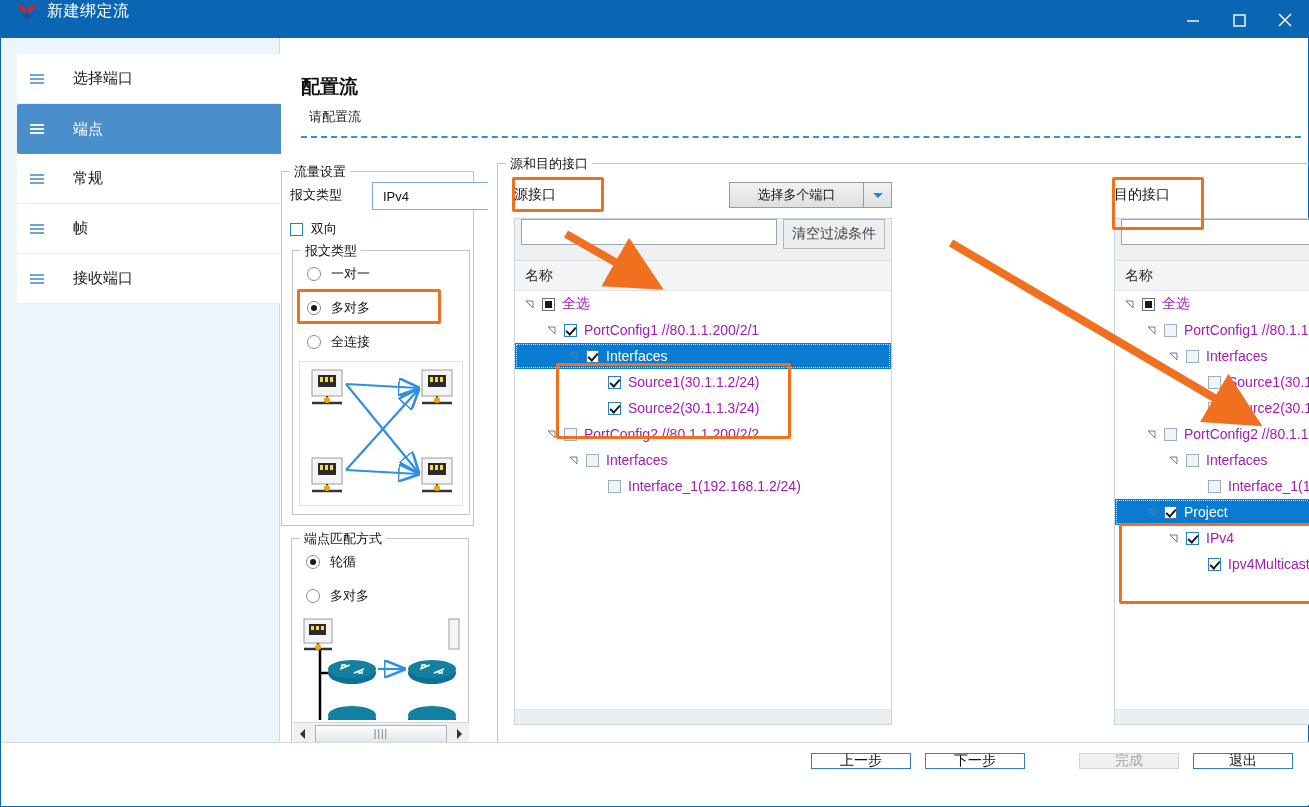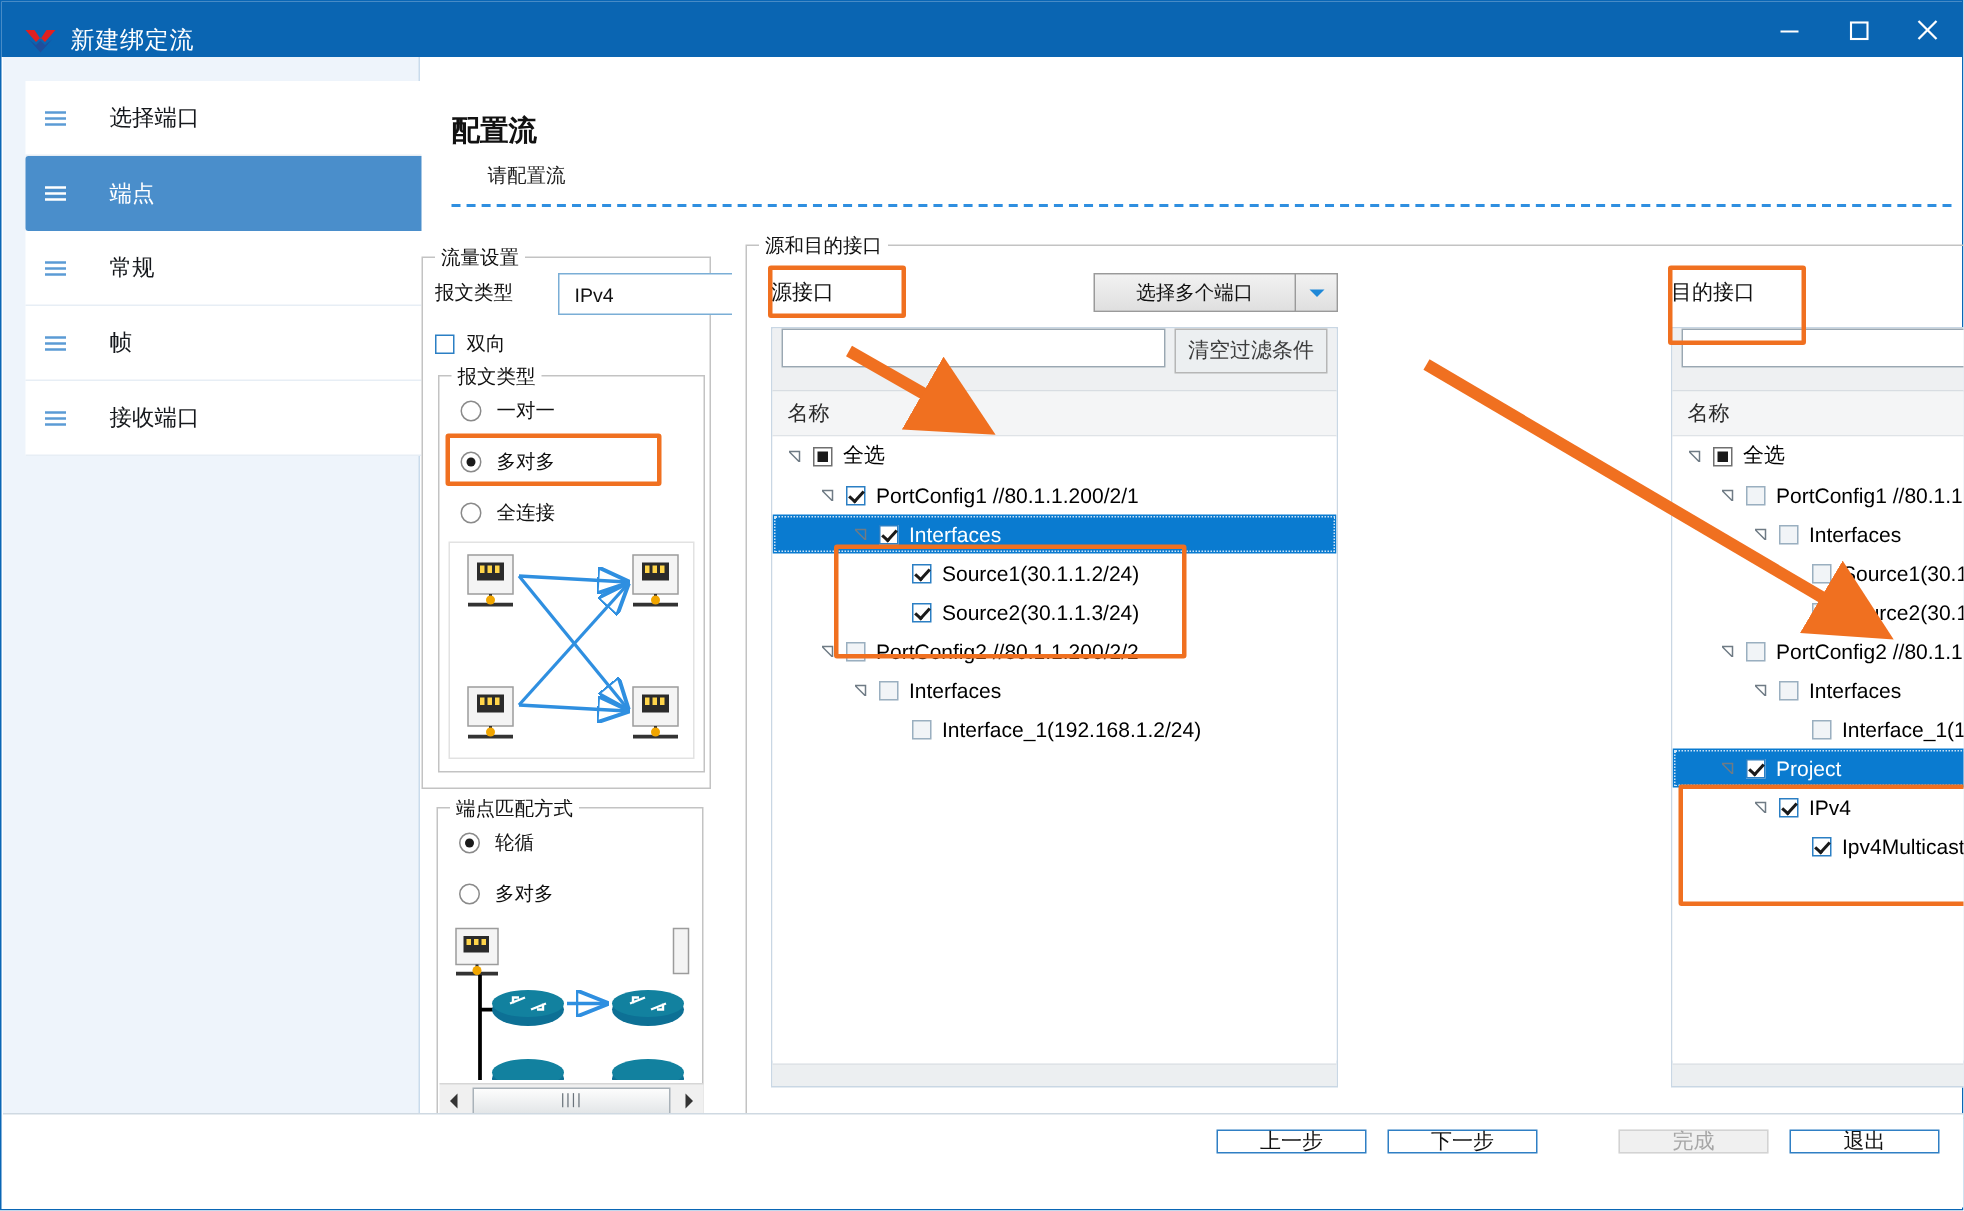--- a/index.html
+++ b/index.html
@@ -14,21 +14,21 @@
     position: relative;
     width: 1309px; height: 807px;
     border: 1px solid #0a66b5;
     background: #ffffff;
   }
 
   
   .titlebar {
     position: absolute; left: 0; top: 0; width: 1307px; height: 37px;
     background: #0a65b2;
-    display: flex; align-items: flex-end;
+    display: flex; align-items: flex-start;
   }
   .tb-logo {
     width: 28px; height: 22px; margin-left: 12px; position: relative;
     display: flex; align-items: center; justify-content: center;
   }
   .tb-title {
     color: #ffffff; font-size: 16px; margin-left: 6px; letter-spacing: .5px;
   }
   .tb-spacer { flex: 1; }
   .tb-btn {
@@ -62,21 +62,21 @@
   .nav-label { margin-left: 16px; }
 
   
   .content {
     position: absolute; left: 280px; top: 37px; right: 1px; height: 706px;
     background: #ffffff;
     padding-left: 10px;
   }
   .page-head { position: absolute; left: 20px; top: 36px; }
   .page-title { font-size: 19px; font-weight: bold; color: #111; }
-  .page-sub { font-size: 13px; color: #222; margin-top: 8px; margin-left: 24px; }
+  .page-sub { font-size: 13px; color: #222; margin-top: 8px; margin-left: 8px; }
   .head-rule {
     position: absolute; left: 20px; top: 98px; width: 1000px; height: 0;
     border-top: 2px dashed #2f8fe0;
   }
 
   
   .groupbox { position: absolute; border: 1px solid #c3c3c3; }
   .groupbox > .gb-title {
     position: absolute; top: -9px; left: 8px; background: #fff;
     padding: 0 4px; font-size: 13px; color: #111;
@@ -172,21 +172,21 @@
   .col-head {
     height: 30px; background: #f4f5f6; border-bottom: 1px solid #dfe3e7;
     display: flex; align-items: center; padding-left: 10px;
     font-size: 14px; color: #2a2a2a;
   }
   .tree {
     position: relative; height: calc(100% - 74px - 15px); overflow: hidden;
     background: #fff;
   }
   .tnode {
-    height: 26px; display: flex; align-items: center; font-size: 14px; color: #000000;
+    height: 26px; display: flex; align-items: center; font-size: 14px; color: #a21caf;
     white-space: nowrap;
   }
   .tnode .exp {
     width: 14px; display: flex; align-items: center; justify-content: center; flex: none;
   }
   .tnode .tcbx { margin-right: 7px; }
   .tnode.sel { background: #0a7bd0; color: #fff; }
   .tnode.sel.dotted { outline: 1px dotted #cfe4f5; outline-offset: -2px; }
   .tree-hscroll {
     position: absolute; left: 0; bottom: 0; width: 100%; height: 15px;

